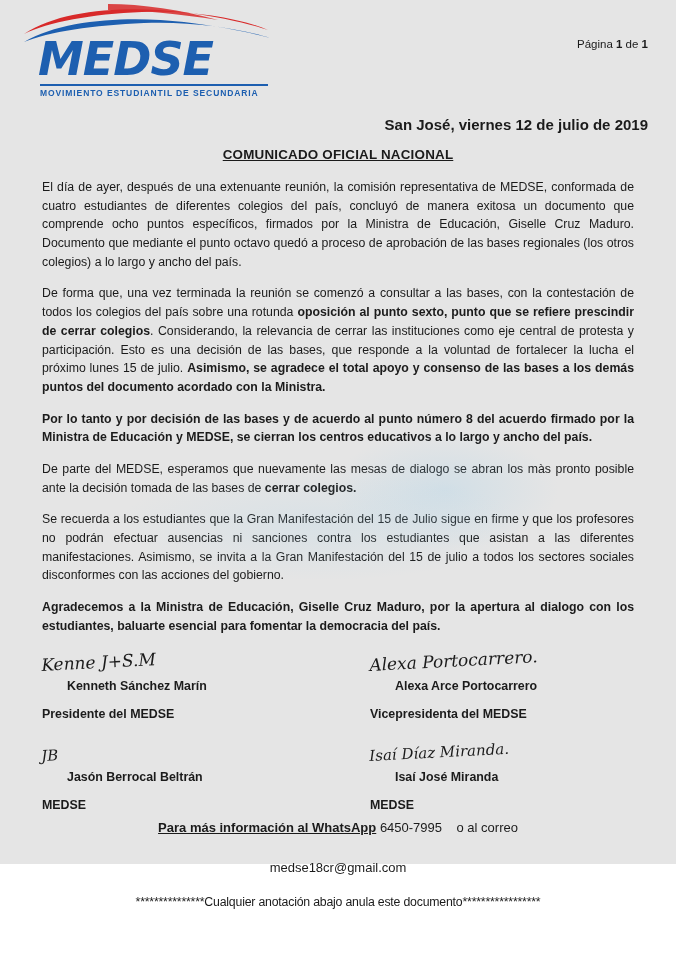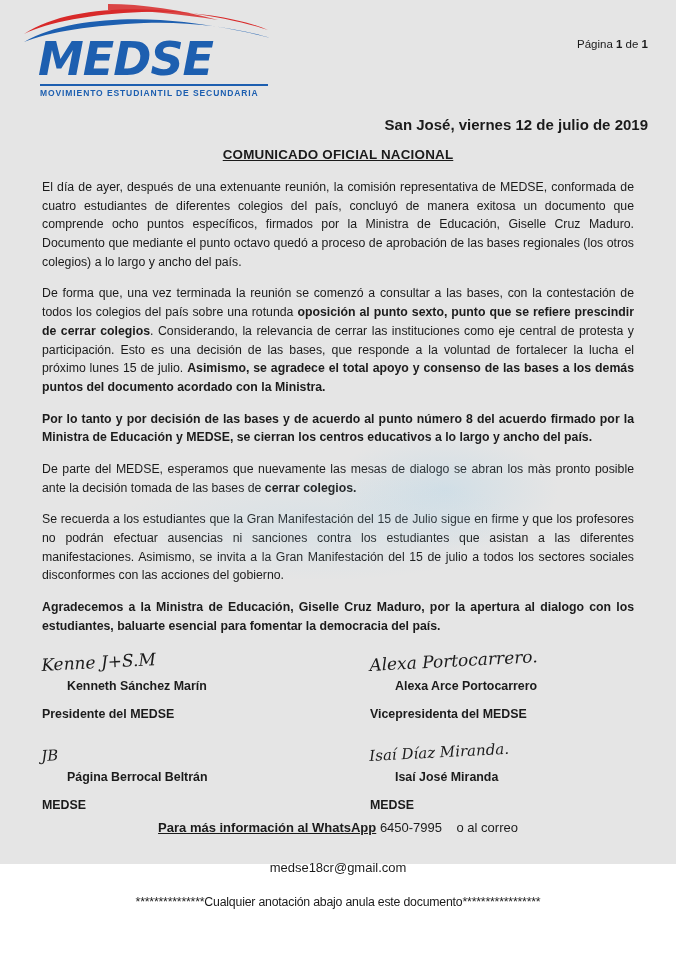--- a/index.html
+++ b/index.html
@@ -239,21 +239,21 @@
     <p class="para bold-para">Agradecemos a la Ministra de Educación, Giselle Cruz Maduro, por la apertura al dialogo con los estudiantes, baluarte esencial para fomentar la democracia del país.</p>
   </div>
 
   <div class="sign-area">
     <div class="sign-col left">
       <div class="sig-script">Kenne J+S.M</div>
       <div class="sig-name">Kenneth Sánchez Marín</div>
       <div class="sig-role">Presidente del MEDSE</div>
 
       <div class="sig-script small">JB</div>
-      <div class="sig-name">Página Berrocal Beltrán</div>
+      <div class="sig-name">Jasón Berrocal Beltrán</div>
       <div class="sig-role">MEDSE</div>
     </div>
 
     <div class="sign-col right">
       <div class="sig-script">Alexa Portocarrero.</div>
       <div class="sig-name">Alexa Arce Portocarrero</div>
       <div class="sig-role">Vicepresidenta del MEDSE</div>
 
       <div class="sig-script small">Isaí Díaz Miranda.</div>
       <div class="sig-name">Isaí José Miranda</div>

